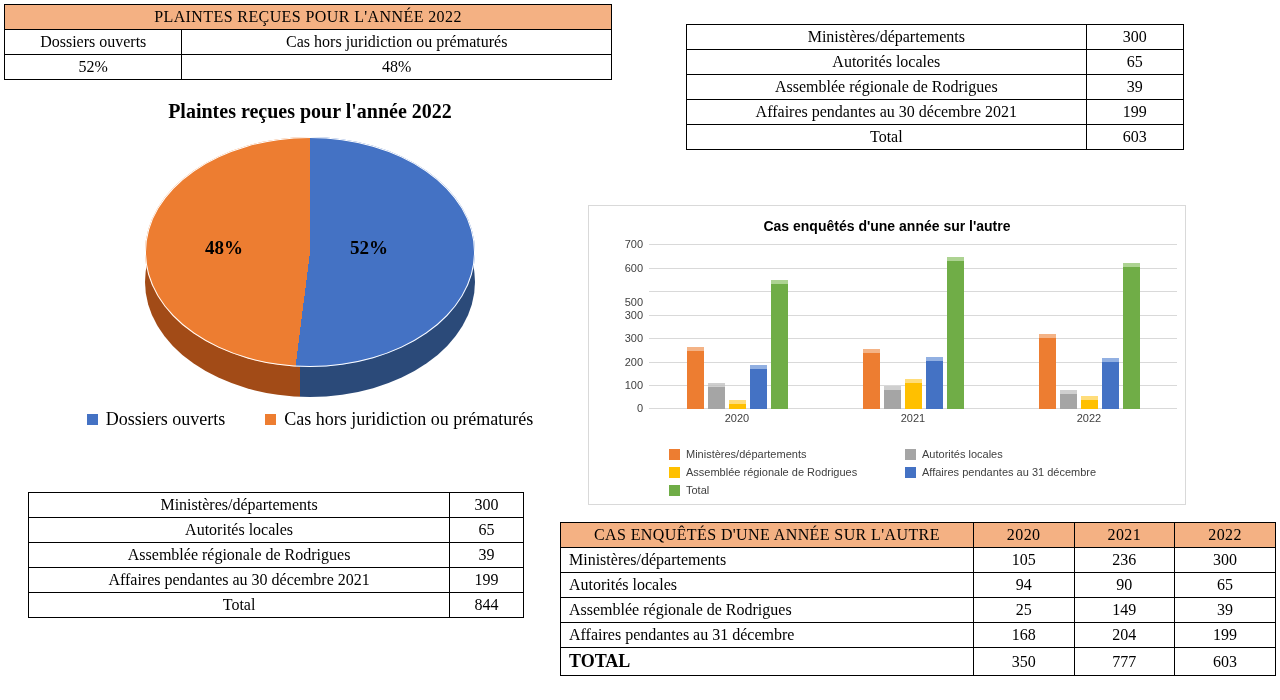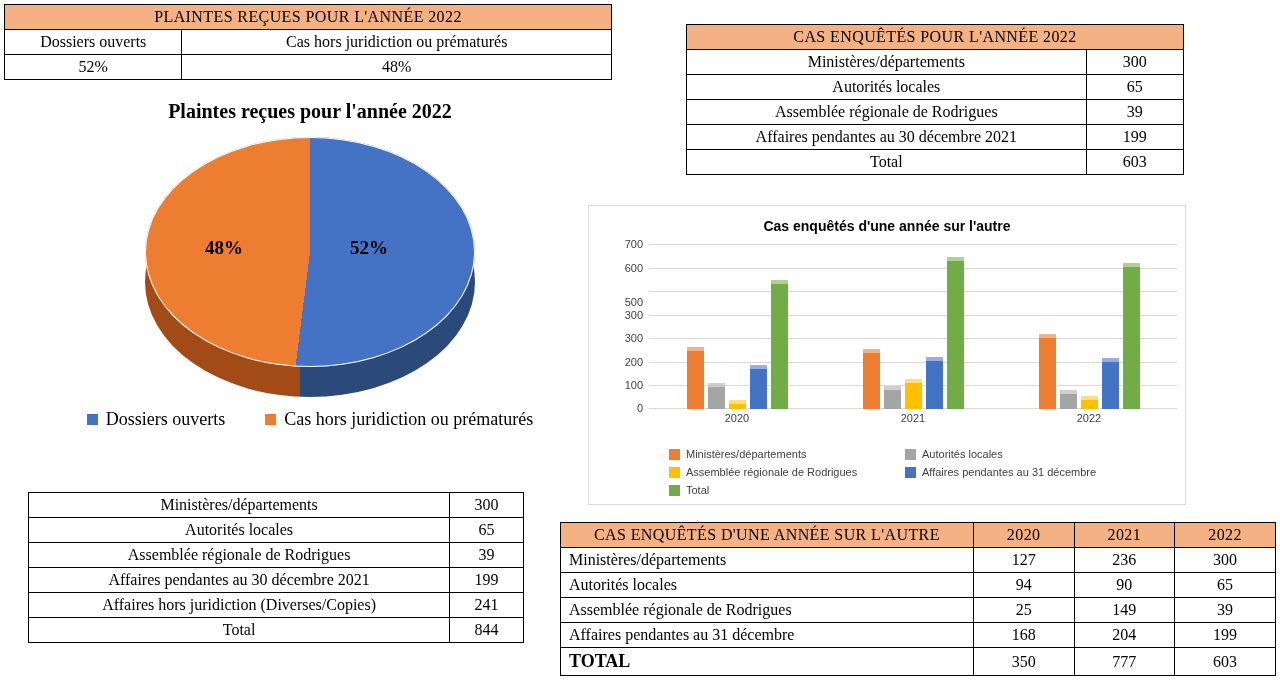--- a/index.html
+++ b/index.html
@@ -151,23 +151,20 @@
     </div>
     <div class="item">
       <span class="swatch" style="background:#ed7d31"></span>
       <span>Cas hors juridiction ou prématurés</span>
     </div>
   </div>
 </div>
 
 <table class="tbl abs" id="t-enq">
   <tbody>
-      <tr>
-    <td class="hdr-orange small-caps" colspan="2">CAS ENQUÊTÉS POUR L'ANNÉE 2022</td>
-  </tr>
   <tr>
     <td class="lbl">Ministères/départements</td>
     <td class="val">300</td>
   </tr>
   <tr>
     <td class="lbl">Autorités locales</td>
     <td class="val">65</td>
   </tr>
   <tr>
     <td class="lbl">Assemblée régionale de Rodrigues</td>
@@ -325,41 +322,37 @@
   </tr>
   <tr>
     <td class="lbl">Assemblée régionale de Rodrigues</td>
     <td class="val">39</td>
   </tr>
   <tr>
     <td class="lbl">Affaires pendantes au 30 décembre 2021</td>
     <td class="val">199</td>
   </tr>
   <tr>
-    <td class="lbl">Affaires hors juridiction (Diverses/Copies)</td>
-    <td class="val">241</td>
-  </tr>
-  <tr>
     <td class="lbl">Total</td>
     <td class="val">844</td>
   </tr>
 </tbody>
   </table>
 
 <table class="tbl abs" id="t-annees">
   <tbody>
       <tr>
     <td class="hdr-orange small-caps" style="text-align:center">CAS ENQUÊTÉS D'UNE ANNÉE SUR L'AUTRE</td>
     <td class="hdr-orange yr">2020</td>
     <td class="hdr-orange yr">2021</td>
     <td class="hdr-orange yr">2022</td>
   </tr>
   <tr>
     <td class="lbl">Ministères/départements</td>
-    <td class="yr">127</td>
+    <td class="yr">105</td>
     <td class="yr">236</td>
     <td class="yr">300</td>
   </tr>
   <tr>
     <td class="lbl">Autorités locales</td>
     <td class="yr">94</td>
     <td class="yr">90</td>
     <td class="yr">65</td>
   </tr>
   <tr>

